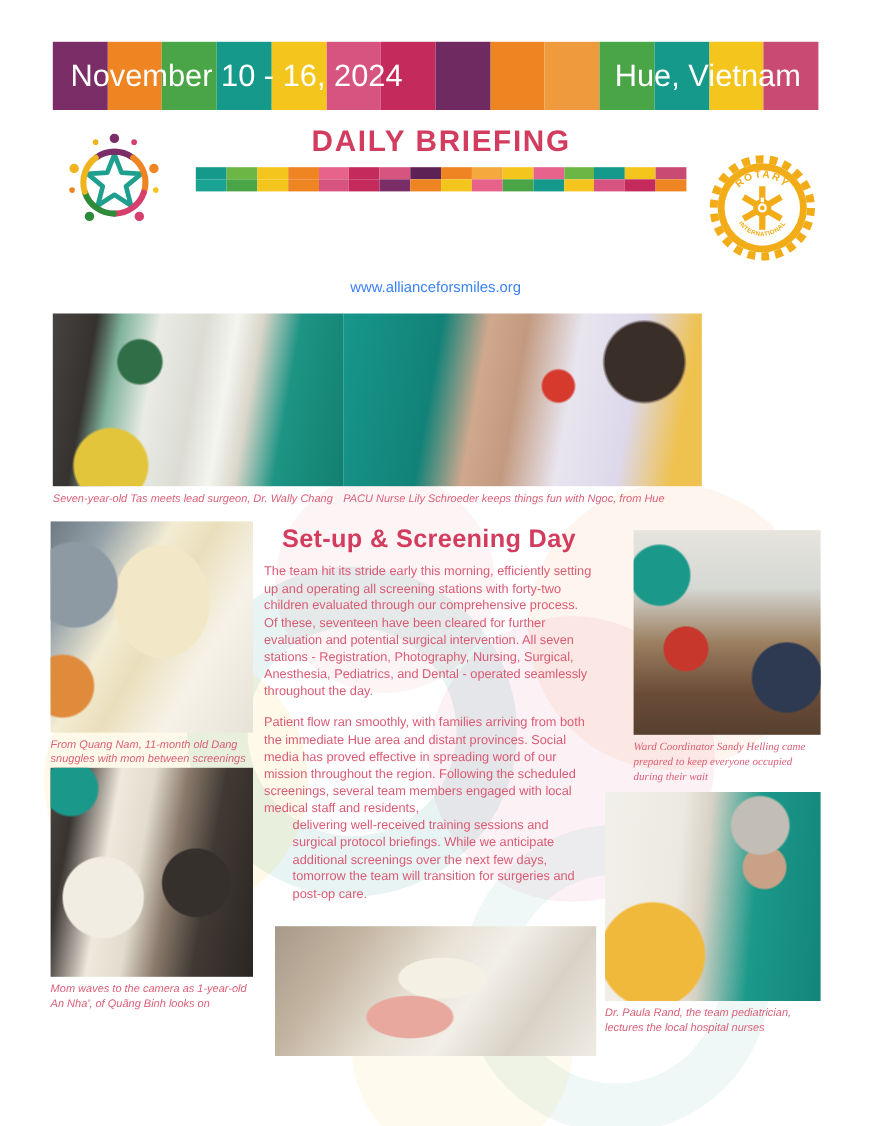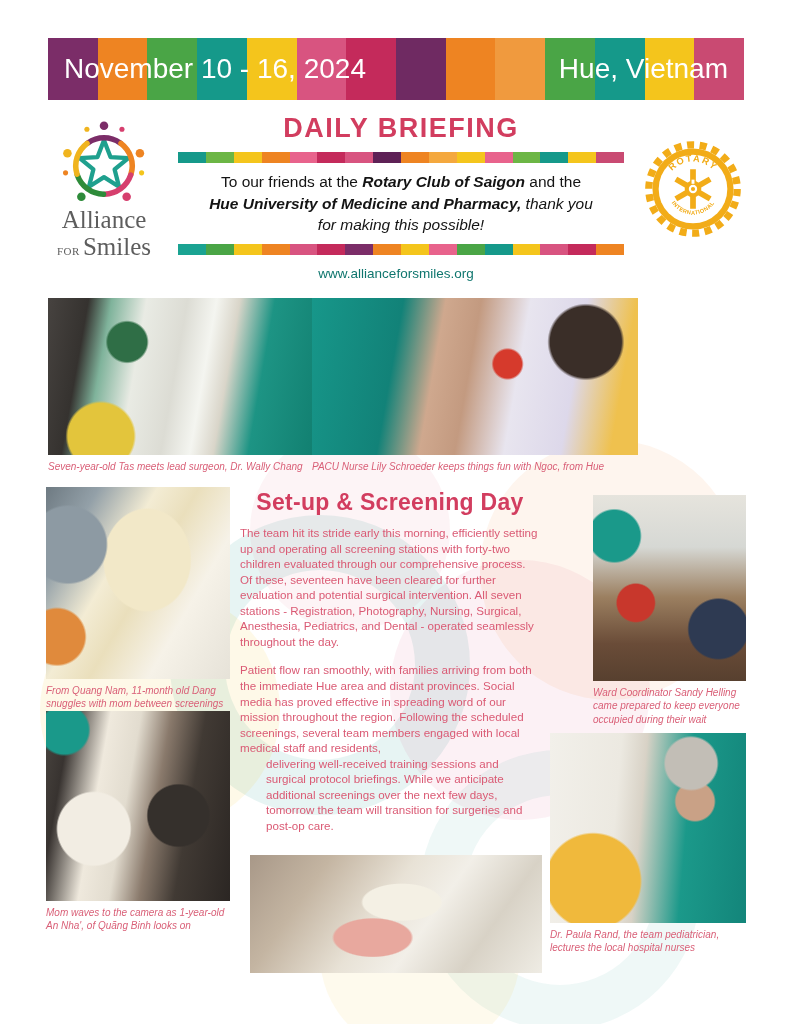--- a/index.html
+++ b/index.html
@@ -40,21 +40,21 @@
   .logo-col { width:120px; flex:none; text-align:center; }
   .logo-text { margin-top:-4px; color:#5d5d5d; font-family:"Liberation Serif", serif; line-height:1; }
   .logo-line1 { font-size:25px; }
   .logo-line2 { font-size:25px; margin-top:2px; }
   .logo-for { font-size:11px; letter-spacing:.5px; margin-right:3px; }
   .mast-center { flex:1; min-width:0; padding:0 14px; }
   .daily-title { font-size:27px; font-weight:800; color:#d23d5f; text-align:center; letter-spacing:1.5px; margin:0 0 8px; }
   .thin { height:11px; }
   .message { text-align:center; font-size:15.5px; line-height:1.4; color:#141414; margin:8px 0; }
   .rotary-col { width:110px; flex:none; padding-top:24px; text-align:center; }
-  .website { text-align:center; color:#0f766e; font-size:13.5px; margin-top:7px; cursor:pointer; }
+  .website { text-align:center; color:#3b82f6; font-size:13.5px; margin-top:7px; cursor:pointer; }
 
   figure { margin:0; }
   .photo { width:100%; }
   .cap { font-size:10px; font-style:italic; color:#d95f77; line-height:1.32; margin-top:5px; }
 
   
   .photo-row-top { display:flex; margin:17px 48px 0; }
   .fig-tas { width:264px; } .fig-lily { width:326px; }
   .photo-tas { height:157px; background:
     radial-gradient(circle at 20% 88%, #e3c53c 0 13%, transparent 14%),
@@ -94,21 +94,21 @@
     radial-gradient(circle at 72% 16%, #c2beb6 0 12%, transparent 13%),
     radial-gradient(circle at 74% 36%, #c9a186 0 10%, transparent 11%),
     radial-gradient(circle at 22% 78%, #f0b93c 0 22%, transparent 23%),
     linear-gradient(95deg,#f2f0ea 0%,#ece9e1 34%,#d8d2c6 46%,#1b998a 68%,#13857a 100%); }
 
   .fig-annha { margin-top:0; }
   .article-heading { font-size:23px; font-weight:800; color:#d23d5f; text-align:center; letter-spacing:.3px; margin:2px 0 9px; }
   .body-p { font-size:11.6px; line-height:1.34; color:#da5a74; margin-bottom:13px; }
   .body-p.cont { margin-left:26px; margin-bottom:0; }
   .fig-weigh { width:292px; margin:22px 0 0 10px; }
-  .fig-ward { width:153px; margin:8px 0 0 auto; }
+  .fig-ward { width:170px; margin:8px 0 0 auto;font-family:Liberation Serif, serif; }
   .fig-ward .cap { width:170px; }
   .fig-paula { margin-top:7px; }
 </style>
 </head>
 <body>
 
 <div class="page">
   <div class="watermark">
     <div class="wm wm1"></div>
       <div class="wm wm2"></div>
@@ -156,26 +156,20 @@
           <path d="M91.2,72.7 A33,33 0 0 1 60.6,95" fill="none" stroke="#d63f6e" stroke-width="6.5" stroke-linecap="round"></path>
           <circle cx="33.5" cy="98" r="5" fill="#2e8b3a"></circle>
           <path d="M59.4,95 A33,33 0 0 1 28.8,72.7" fill="none" stroke="#2e8b3a" stroke-width="6.5" stroke-linecap="round"></path>
           <circle cx="17.2" cy="47" r="5" fill="#f0b41e"></circle>
           <path d="M28.4,71.6 A33,33 0 0 1 40.1,35.6" fill="none" stroke="#f0b41e" stroke-width="6.5" stroke-linecap="round"></path>
           <circle cx="40" cy="19" r="3" fill="#f0b41e"></circle>
           <circle cx="81" cy="19" r="3" fill="#d63f6e"></circle>
           <circle cx="104" cy="70" r="3" fill="#f4c51c"></circle>
           <circle cx="15" cy="70" r="3" fill="#ee8422"></circle>
         </svg>
-        <div class="logo-text">
-          <div class="logo-line1">Alliance</div>
-          <div class="logo-line2">
-            <span class="logo-for">FOR</span><span>Smiles</span>
-          </div>
-        </div>
       </div>
 
       <div class="mast-center">
         <h1 class="daily-title">DAILY BRIEFING</h1>
         <div class="stripes thin">
             <div style="background: rgb(21, 153, 138);"></div>
             <div style="background: rgb(108, 182, 69);"></div>
             <div style="background: rgb(244, 197, 28);"></div>
             <div style="background: rgb(238, 132, 34);"></div>
             <div style="background: rgb(232, 99, 140);"></div>
@@ -184,25 +178,20 @@
             <div style="background: rgb(94, 33, 86);"></div>
             <div style="background: rgb(238, 132, 34);"></div>
             <div style="background: rgb(244, 168, 62);"></div>
             <div style="background: rgb(244, 197, 28);"></div>
             <div style="background: rgb(232, 99, 140);"></div>
             <div style="background: rgb(108, 182, 69);"></div>
             <div style="background: rgb(21, 153, 138);"></div>
             <div style="background: rgb(244, 197, 28);"></div>
             <div style="background: rgb(201, 74, 114);"></div>
           </div>
-        <p class="message">
-          <span>To our friends at the </span><b><i>Rotary Club of Saigon</i></b><span> and the</span><br>
-          <b><i>Hue University of Medicine and Pharmacy,</i></b><i> thank you</i><br>
-          <i>for making this possible!</i>
-        </p>
         <div class="stripes thin">
             <div style="background: rgb(26, 163, 146);"></div>
             <div style="background: rgb(74, 165, 70);"></div>
             <div style="background: rgb(244, 197, 28);"></div>
             <div style="background: rgb(238, 132, 34);"></div>
             <div style="background: rgb(216, 84, 128);"></div>
             <div style="background: rgb(196, 42, 91);"></div>
             <div style="background: rgb(123, 45, 104);"></div>
             <div style="background: rgb(238, 132, 34);"></div>
             <div style="background: rgb(244, 197, 28);"></div>

